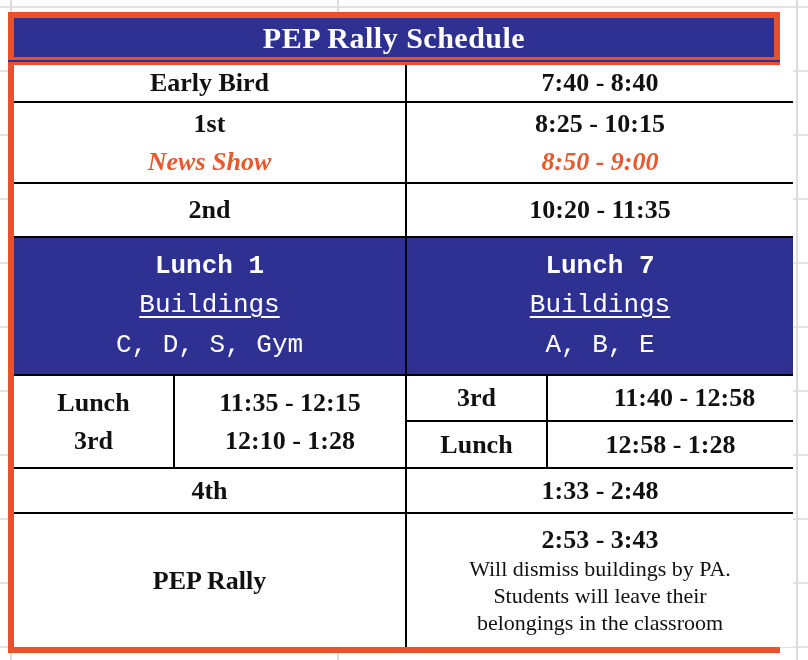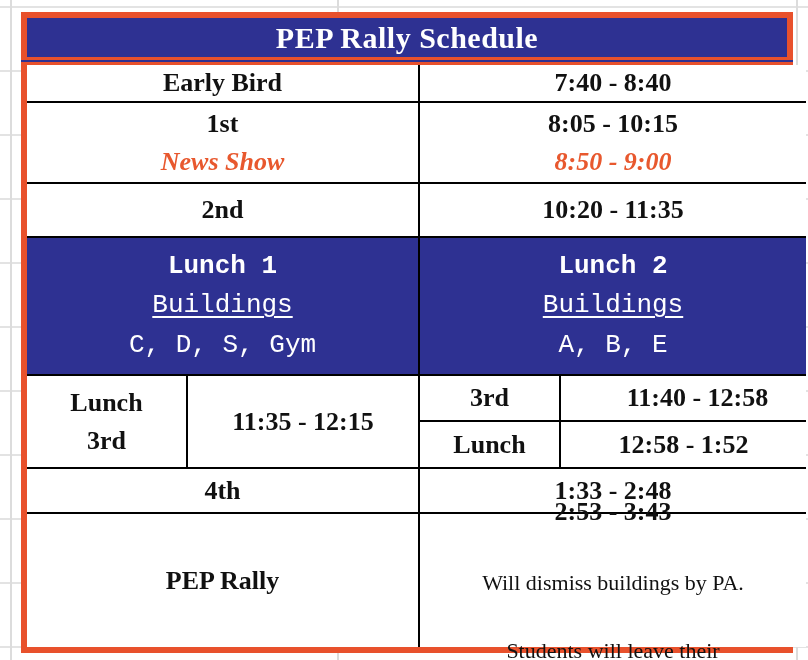--- a/index.html
+++ b/index.html
@@ -11,21 +11,21 @@
     background-image:
       linear-gradient(#dcdcdc,#dcdcdc),
       linear-gradient(#dcdcdc,#dcdcdc),
       linear-gradient(#dcdcdc,#dcdcdc),
       repeating-linear-gradient(180deg,#e3e3e3 0 2px,transparent 2px 64px);
     background-size:2px 100%,2px 100%,2px 100%,100% 100%;
     background-position:10px 0,337px 0,796px 0,0 6px;
     background-repeat:no-repeat;
   }
   .table-wrap{
-    position:absolute;left:21px;top:12px;width:772px;
+    position:absolute;left:8px;top:12px;width:772px;
     box-sizing:border-box;
   }
   .title-bar{
     box-sizing:border-box;height:48px;
     background:#2E3192;
     border:6px solid #E8512C;border-bottom-width:3px;
     display:flex;align-items:center;justify-content:center;
   }
   .title-bar span{
     color:#ffffff;font-weight:bold;font-size:30px;letter-spacing:0.5px;
@@ -68,21 +68,21 @@
   .c-lunch2{grid-column:3/5;grid-row:4;}
   .c-l3-label{grid-column:1;grid-row:5/7;}
   .c-l3-time{grid-column:2;grid-row:5/7;}
   .c-r3-label{grid-column:3;grid-row:5;}
   .c-r3-time{grid-column:4;grid-row:5;padding-left:28px;}
   .c-rl-label{grid-column:3;grid-row:6;}
   .c-rl-time{grid-column:4;grid-row:6;}
   .c-fourth-label{grid-column:1/3;grid-row:7;}
   .c-fourth-time{grid-column:3/5;grid-row:7;}
   .c-pep-label{grid-column:1/3;grid-row:8;}
-  .c-pep-time{grid-column:3/5;grid-row:8;gap:42px;}
+  .c-pep-time{grid-column:3/5;grid-row:8;}
 </style>
 </head>
 <body>
 
 <div class="table-wrap">
 
   <div class="title-bar">
     <span>PEP Rally Schedule</span>
   </div>
   <div class="title-divider"></div>
@@ -94,73 +94,75 @@
     </div>
     <div class="cell no-top c-early-time">
       <span class="time">7:40 - 8:40</span>
     </div>
 
     <div class="cell no-left two-line c-first-label">
       <span class="lbl">1st</span>
       <span class="accent">News Show</span>
     </div>
     <div class="cell two-line c-first-time">
-      <span class="time">8:05 - 10:15</span>
+      <span class="time">8:25 - 10:15</span>
       <span class="accent">8:50 - 9:00</span>
     </div>
 
     <div class="cell no-left c-second-label">
       <span class="lbl">2nd</span>
     </div>
     <div class="cell c-second-time">
       <span class="time">10:20 - 11:35</span>
     </div>
 
     <div class="cell navy-cell no-left c-lunch1">
       <span class="navy-title">Lunch 1</span>
       <span class="underlined">Buildings</span>
       <span class="navy-plain">C, D, S, Gym</span>
     </div>
     <div class="cell navy-cell c-lunch2">
-      <span class="navy-title">Lunch 2</span>
+      <span class="navy-title">Lunch 7</span>
       <span class="underlined">Buildings</span>
       <span class="navy-plain">A, B, E</span>
     </div>
 
     <div class="cell no-left two-line c-l3-label">
       <span class="lbl">Lunch</span>
       <span class="lbl">3rd</span>
     </div>
     <div class="cell two-line c-l3-time">
       <span class="time">11:35 - 12:15</span>
+      <span class="time">12:10 - 1:28</span>
     </div>
 
     <div class="cell c-r3-label">
       <span class="lbl">3rd</span>
     </div>
     <div class="cell c-r3-time">
       <span class="time">11:40 - 12:58</span>
     </div>
     <div class="cell c-rl-label">
       <span class="lbl">Lunch</span>
     </div>
     <div class="cell c-rl-time">
-      <span class="time">12:58 - 1:52</span>
+      <span class="time">12:58 - 1:28</span>
     </div>
 
     <div class="cell no-left c-fourth-label">
       <span class="lbl">4th</span>
     </div>
     <div class="cell c-fourth-time">
       <span class="time">1:33 - 2:48</span>
     </div>
 
     <div class="cell no-left c-pep-label">
       <span class="lbl">PEP Rally</span>
     </div>
     <div class="cell pep-time-cell c-pep-time">
       <span class="time">2:53 - 3:43</span>
       <span class="note">Will dismiss buildings by PA.</span>
       <span class="note">Students will leave their</span>
+      <span class="note">belongings in the classroom</span>
     </div>
 
   </div>
 </div>
 
 </body></html>

